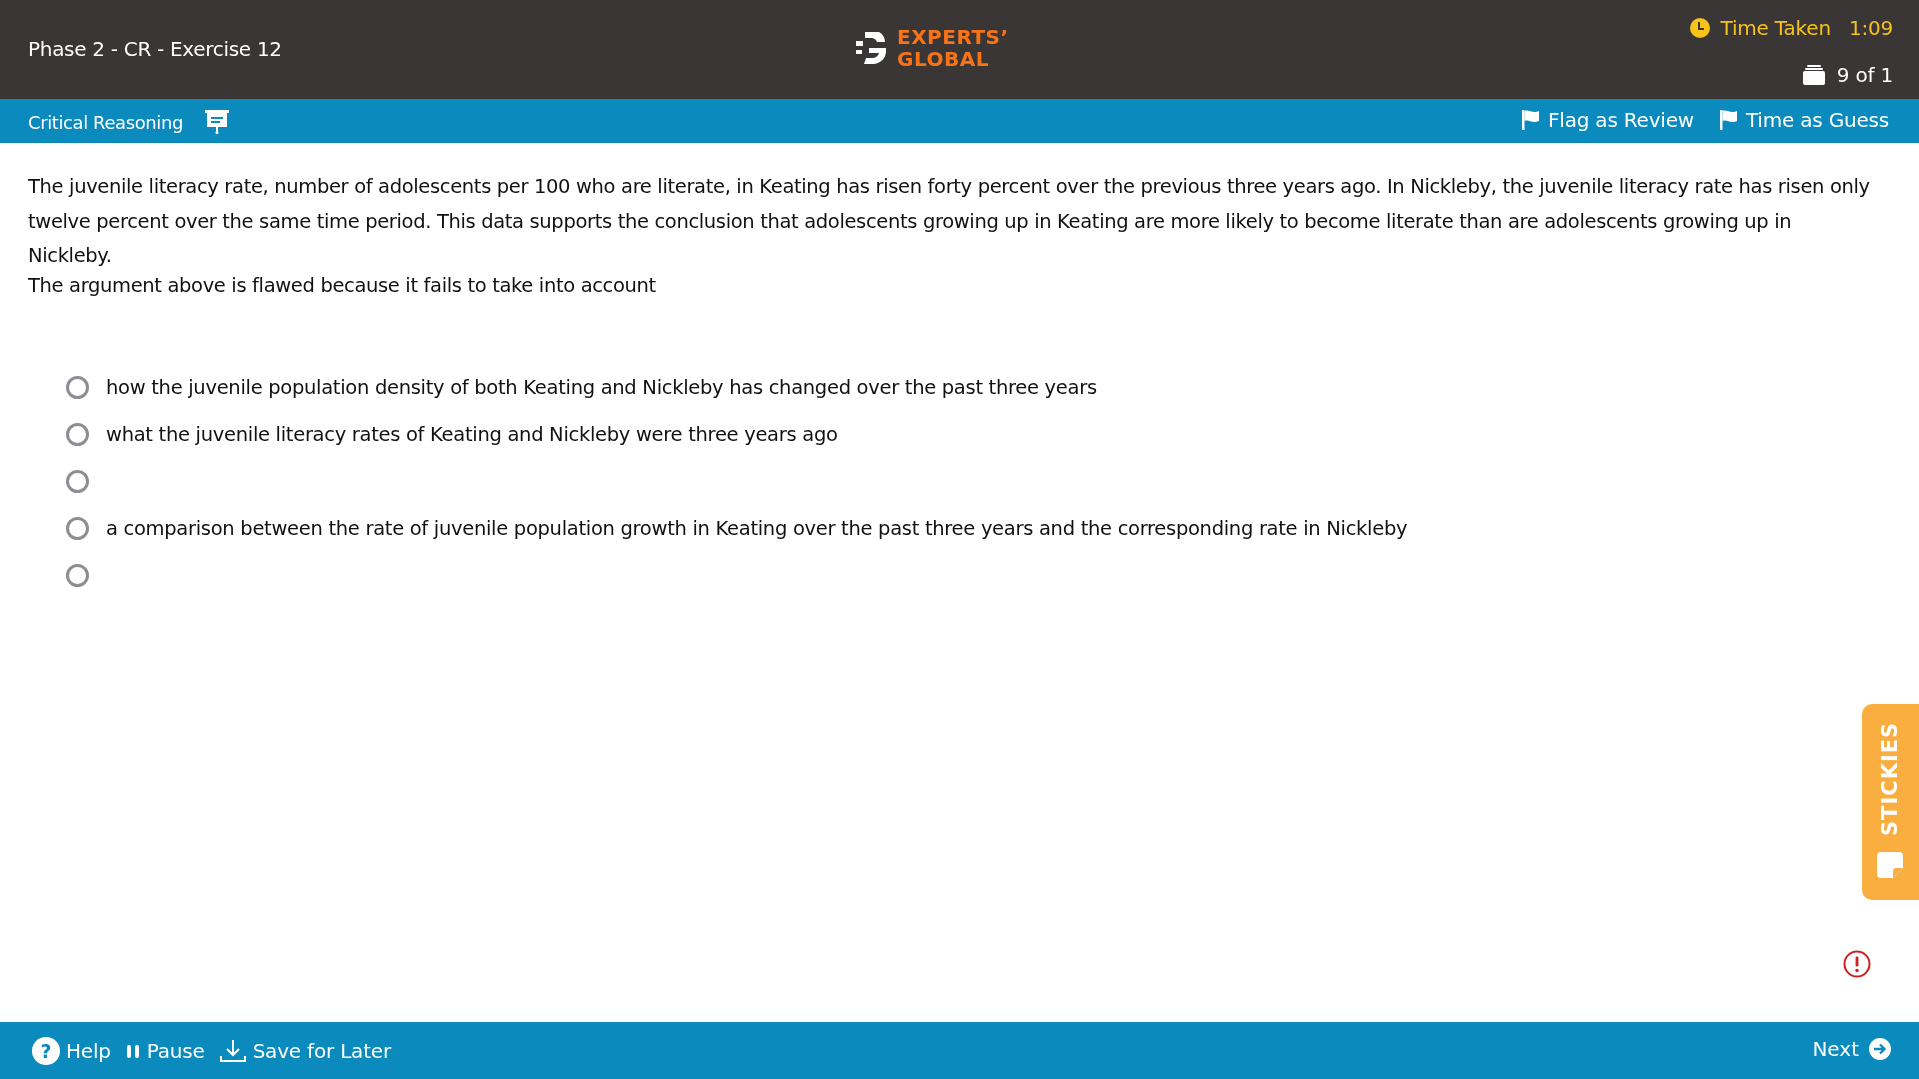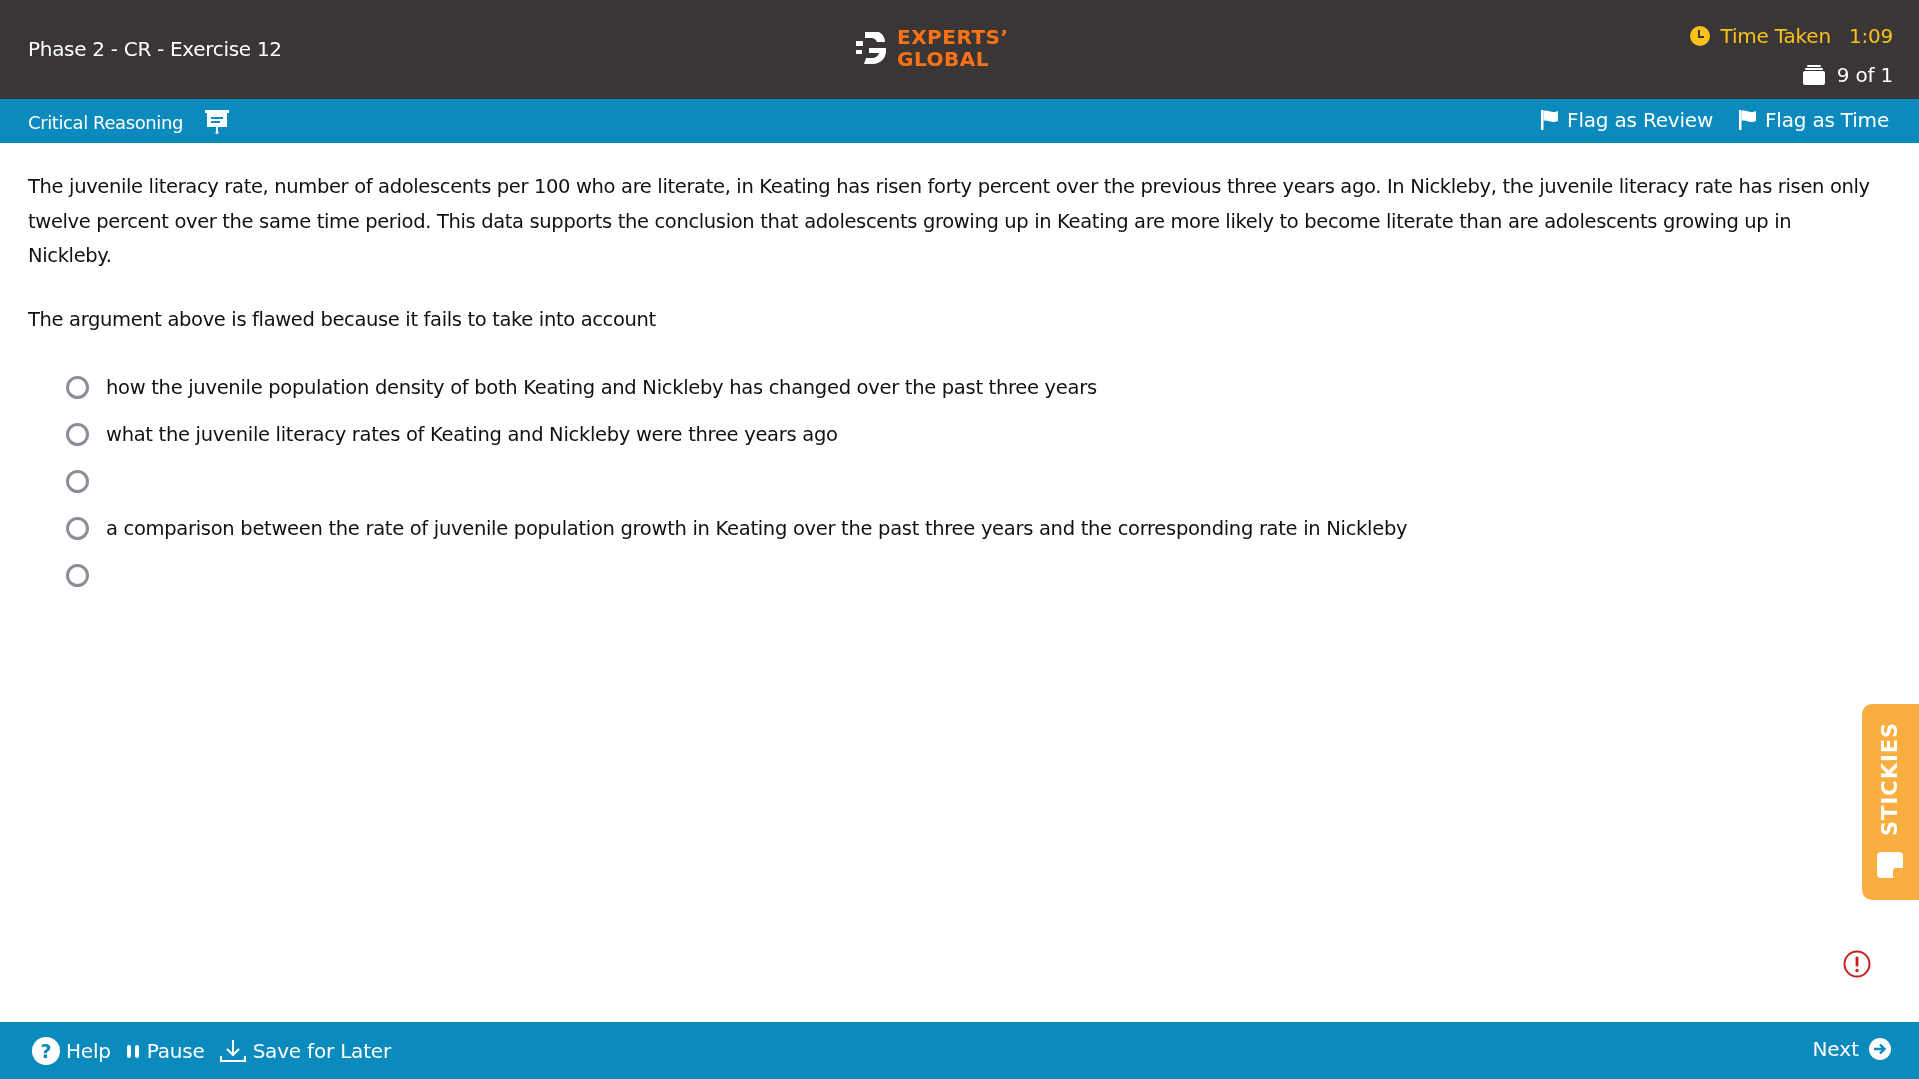--- a/index.html
+++ b/index.html
@@ -4,32 +4,32 @@
 <style>
   * { box-sizing: border-box; margin: 0; padding: 0; }
   html, body { width: 1919px; height: 1079px; overflow: hidden; background: #ffffff; }
   body { font-family: "DejaVu Sans", sans-serif; color: #111111; position: relative; }
 
   .topbar { position: absolute; left: 0; top: 0; width: 1919px; height: 111px; background: #3a3636; color: #ffffff; }
   .topbar .exercise-title { position: absolute; left: 28px; top: 37px; font-size: 20px; letter-spacing: -0.3px; }
   .logo { position: absolute; left: 855px; top: 26px; display: flex; align-items: center; gap: 8px; }
   .logo svg { display: block; }
   .logo .logo-text { font-family: "DejaVu Sans", sans-serif; font-weight: bold; font-size: 20px; line-height: 22px; letter-spacing: 0.5px; color: #f97316; }
-  .timer { position: absolute; right: 26px; top: 24px; display: flex; align-items: center; gap: 10px; color: #f7c21b; font-size: 20px; letter-spacing: -0.2px; }
+  .timer { position: absolute; right: 26px; top: 16px; display: flex; align-items: center; gap: 10px; color: #f7c21b; font-size: 20px; letter-spacing: -0.2px; }
   .timer .time-val { margin-left: 8px; }
   .progress { position: absolute; right: 26px; top: 63px; display: flex; align-items: center; gap: 12px; color: #ffffff; font-size: 20px; letter-spacing: -0.2px; }
 
   .subbar { position: absolute; left: 0; top: 99px; width: 1919px; height: 44px; background: #0b8bbd; color: #ffffff; }
   .subbar .section { position: absolute; left: 28px; top: 11px; font-size: 18px; letter-spacing: -0.4px; display: flex; align-items: center; gap: 22px; }
   .flags { position: absolute; right: 30px; top: 9px; display: flex; gap: 26px; font-size: 20px; letter-spacing: -0.2px; }
   .flag { display: flex; align-items: center; gap: 8px; cursor: pointer; }
 
   .content { position: absolute; left: 28px; top: 170px; width: 1850px; }
   .stimulus { font-size: 19.5px; line-height: 34.5px; letter-spacing: -0.35px; color: #111111; }
-  .stem { margin-top: 34px; font-size: 19.5px; letter-spacing: -0.35px; }
+  .stem { font-size: 19.5px; letter-spacing: -0.35px; }
 
   .options { position: absolute; left: 66px; top: 364px; }
   .option { display: flex; align-items: center; height: 47px; cursor: pointer; }
   .radio { width: 23px; height: 23px; border: 3px solid #8e8d96; border-radius: 50%; margin-right: 17px; flex-shrink: 0; }
   .option-text { font-size: 19.5px; letter-spacing: -0.3px; color: #111111; }
 
   .stickies { position: absolute; left: 1862px; top: 704px; width: 57px; height: 196px; background: #f9ae3f; border-radius: 10px 0 0 10px; cursor: pointer; }
   .stickies .stickies-label { position: absolute; left: 8px; top: 20px; width: 40px; height: 110px; writing-mode: vertical-rl; transform: rotate(180deg); color: #ffffff; font-weight: bold; font-size: 21px; letter-spacing: 1px; display: flex; align-items: center; justify-content: center; }
   .stickies .note-icon { position: absolute; left: 15px; top: 148px; }
 
@@ -96,21 +96,21 @@
         <rect x="0" y="0" width="2.5" height="20" fill="#ffffff"></rect>
         <path d="M2.5 1 C7 -1 10 4 17 1 V11 C10 14 7 9 2.5 11 Z" fill="#ffffff"></path>
       </svg>
       <span>Flag as Review</span>
     </div>
     <div class="flag">
       <svg width="18" height="20" viewBox="0 0 18 20">
         <rect x="0" y="0" width="2.5" height="20" fill="#ffffff"></rect>
         <path d="M2.5 1 C7 -1 10 4 17 1 V11 C10 14 7 9 2.5 11 Z" fill="#ffffff"></path>
       </svg>
-      <span>Flag as Time</span>
+      <span>Time as Guess</span>
     </div>
   </div>
 </div>
 
 <div class="content">
   <p class="stimulus">The juvenile literacy rate, number of adolescents per 100 who are literate, in Keating has risen forty percent over the previous three years ago. In Nickleby, the juvenile literacy rate has risen only twelve percent over the same time period. This data supports the conclusion that adolescents growing up in Keating are more likely to become literate than are adolescents growing up in Nickleby.</p>
   <p class="stem">The argument above is flawed because it fails to take into account</p>
 </div>
 
 <div class="options">

